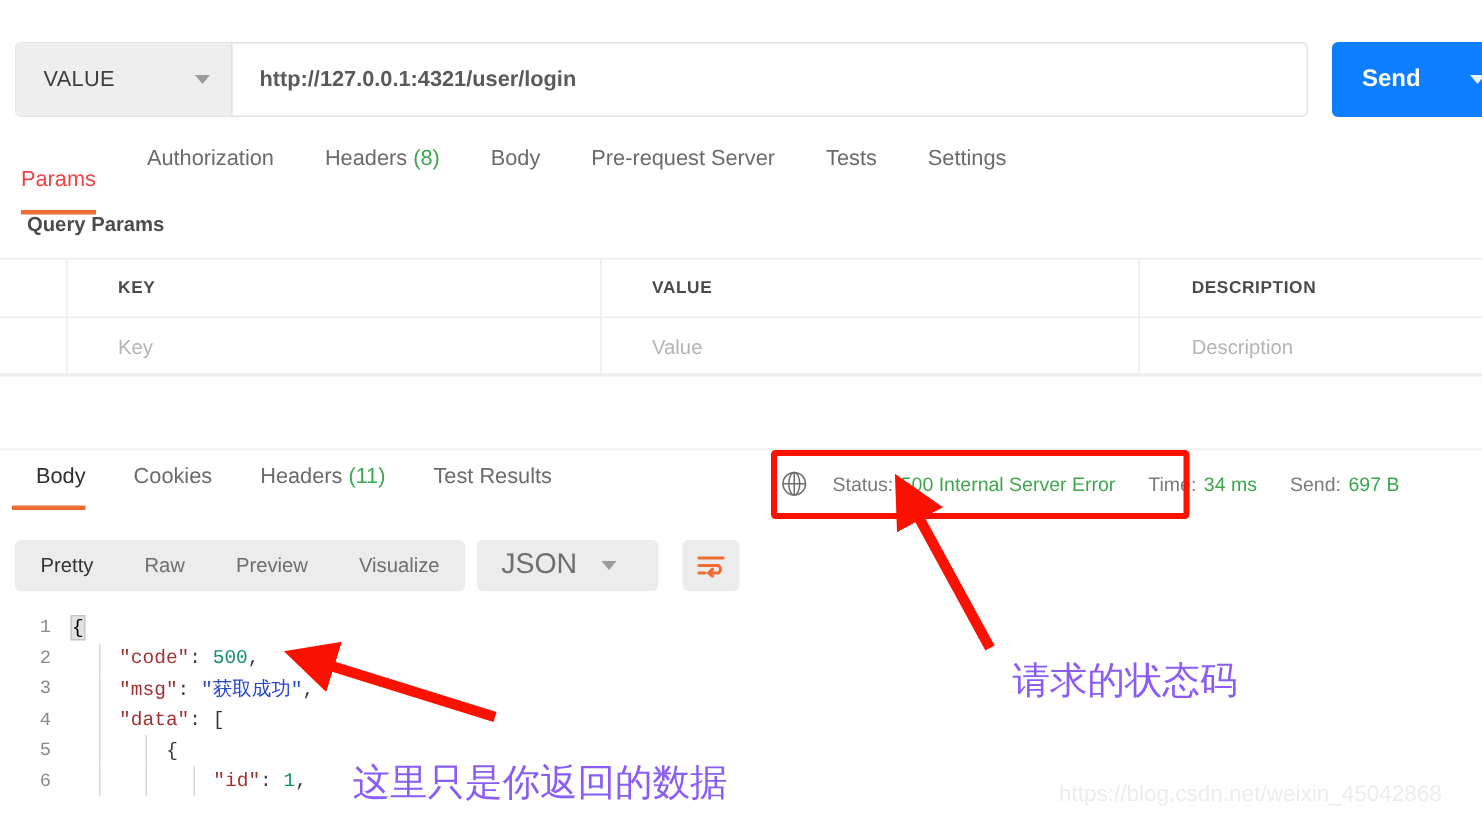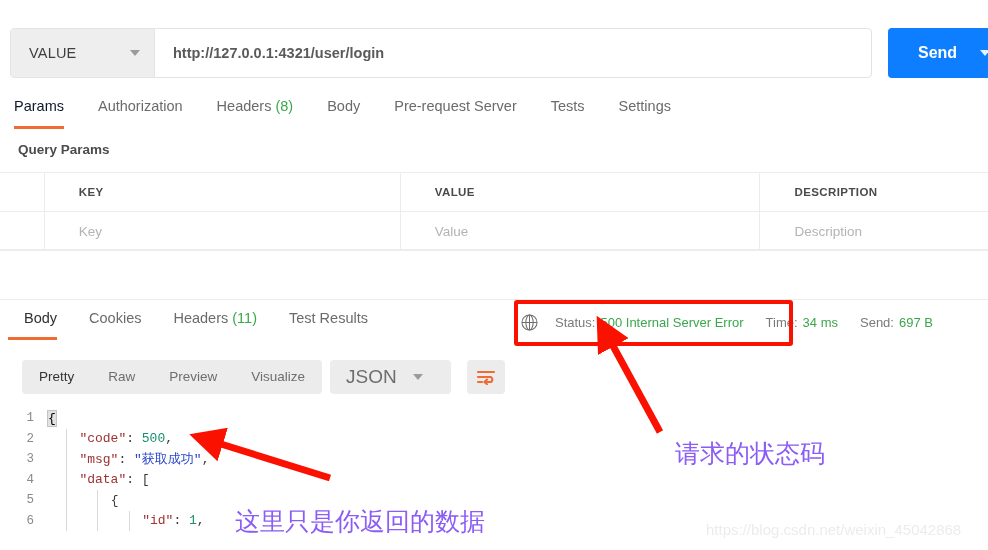--- a/index.html
+++ b/index.html
@@ -66,21 +66,21 @@
     border-radius: 4px 0 0 4px;
     display: flex;
     align-items: center;
     box-sizing: border-box;
     cursor: pointer;
   }
   .send-label {
     color: #ffffff;
     font-size: 16px;
     font-weight: bold;
-    padding-left: 30px;
+    padding-left: 20px;
   }
   .send-caret {
     position: absolute;
     right: 6px; top: 22px;
     width: 0; height: 0;
     border-left: 5px solid transparent;
     border-right: 5px solid transparent;
     border-top: 6px solid #ffffff;
     opacity: .9;
   }
@@ -99,21 +99,21 @@
     position: relative;
     padding: 0 17px;
     height: 33px;
     line-height: 20px;
     font-size: 14.5px;
     color: #6b6b6b;
     cursor: pointer;
     white-space: nowrap;
   }
   .req-tab:first-child { padding-left: 0; }
-  .req-tab.active { color: #0f172a; }
+  .req-tab.active { color: #ef4444; margin-top: 14px; }
   .req-tab.active::after {
     content: "";
     position: absolute;
     left: 0; right: 17px; bottom: 0;
     height: 3px;
     background: #ef6c35;
   }
   .req-tab:first-child.active::after { left: 0; right: 17px; }
   .tab-count { color: #3ba74c; margin-left: 4px; }
 
@@ -210,21 +210,21 @@
     width: 19px; height: 19px;
     margin-right: 16px;
     flex: none;
   }
   .meta-item { margin-right: 22px; }
   .meta-val { color: #3ba74c; margin-left: 5px; }
 
   
   .view-toolbar {
     position: absolute;
-    left: 22px; top: 360px;
+    left: 10px; top: 360px;
     display: flex;
     align-items: center;
   }
   .vt-group {
     display: flex;
     background: #ececec;
     border-radius: 4px;
     height: 34px;
     align-items: center;
   }

